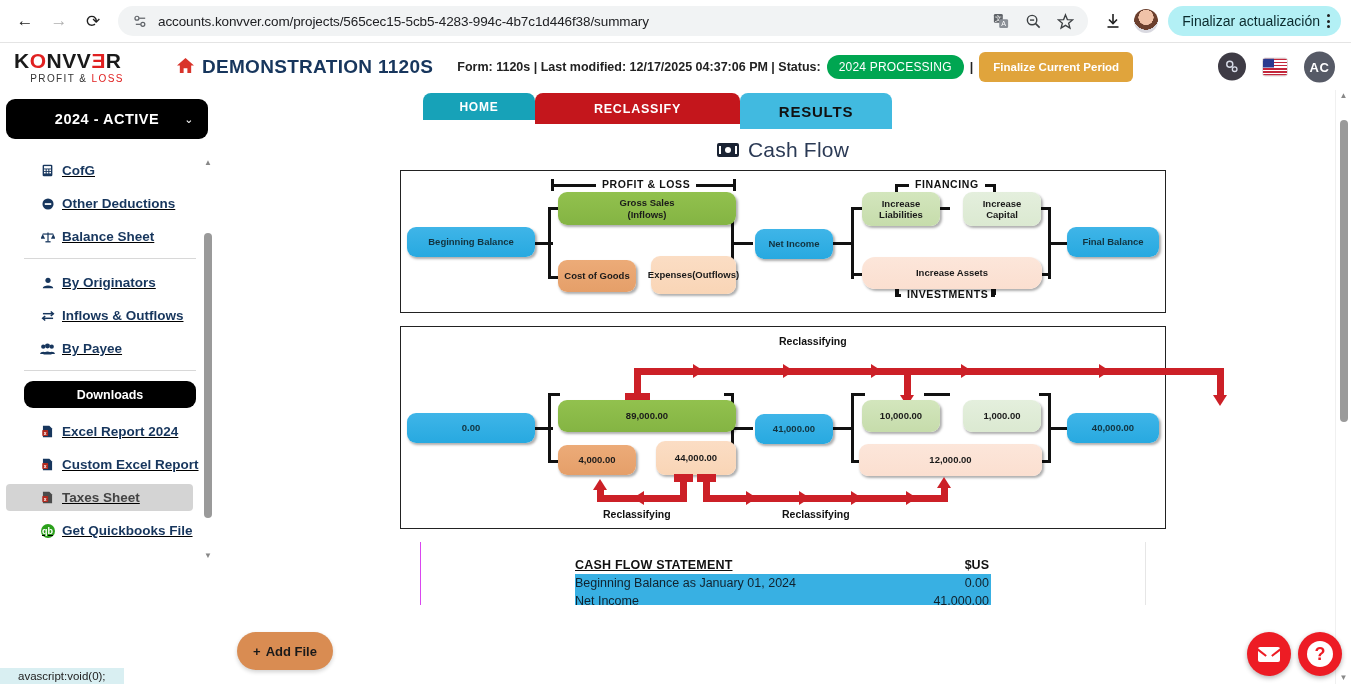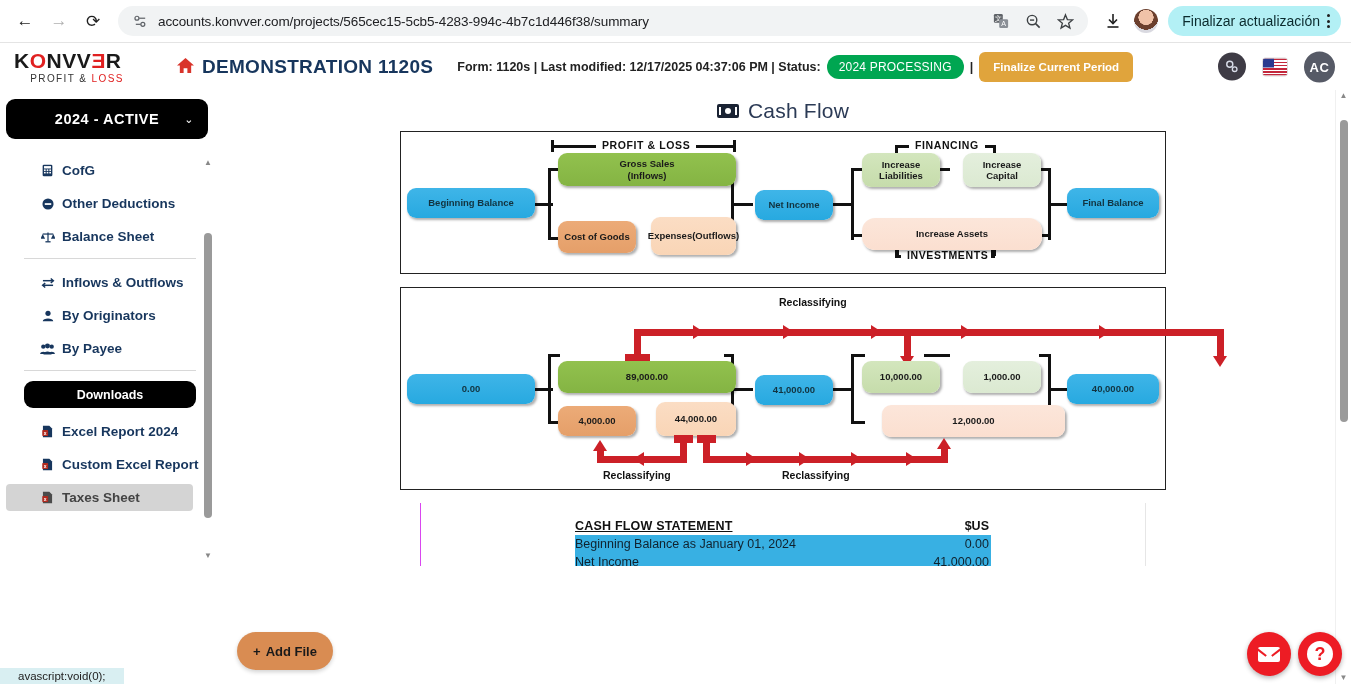--- a/index.html
+++ b/index.html
@@ -186,20 +186,21 @@
     position: absolute; right: 14px; top: 50%;
     transform: translateY(-50%);
     font-size: 11px; font-weight: normal;
   }
   .nav-scroll {
     position: relative;
     margin-top: 18px;
     height: 405px;
     padding-right: 22px;
     overflow: hidden;
+    text-decoration: underline;
   }
   .nav-list { padding-left: 6px; }
   .nav-item {
     display: flex; align-items: center; gap: 7px;
     padding: 6px 8px 6px 34px;
     font-size: 13.5px;
     font-weight: bold;
     color: #17365d;
     cursor: pointer;
     border-radius: 4px;
@@ -562,38 +563,38 @@
                 <rect x="4.7" y="11" width="5.6" height="1.4" fill="#17365d"></rect>
               </svg>
           </span>
           <span>Balance Sheet</span>
         </div>
 
         <div class="nav-divider"></div>
 
         <div class="nav-item">
           <span class="nav-ico">
+            <svg width="12" height="12" viewBox="0 0 13 13">
+                <circle cx="6.5" cy="3.6" r="2.8" fill="#17365d"></circle>
+                <path d="M0.8 12.2 C0.8 8.3 12.2 8.3 12.2 12.2 Z" fill="#17365d"></path>
+              </svg>
+          </span>
+          <span>By Originators</span>
+        </div>
+
+        <div class="nav-item">
+          <span class="nav-ico">
             <svg width="14" height="12" viewBox="0 0 15 13">
                 <polyline points="2,4 13,4" stroke="#17365d" stroke-width="1.6" fill="none"></polyline>
                 <polyline points="10.5,1.6 13.3,4 10.5,6.4" stroke="#17365d" stroke-width="1.6" fill="none"></polyline>
                 <polyline points="13,9 2,9" stroke="#17365d" stroke-width="1.6" fill="none"></polyline>
                 <polyline points="4.5,6.6 1.7,9 4.5,11.4" stroke="#17365d" stroke-width="1.6" fill="none"></polyline>
               </svg>
           </span>
           <span>Inflows &amp; Outflows</span>
-        </div>
-
-        <div class="nav-item">
-          <span class="nav-ico">
-            <svg width="12" height="12" viewBox="0 0 13 13">
-                <circle cx="6.5" cy="3.6" r="2.8" fill="#17365d"></circle>
-                <path d="M0.8 12.2 C0.8 8.3 12.2 8.3 12.2 12.2 Z" fill="#17365d"></path>
-              </svg>
-          </span>
-          <span>By Originators</span>
         </div>
 
         <div class="nav-item">
           <span class="nav-ico">
             <svg width="15" height="12" viewBox="0 0 16 13">
                 <circle cx="3.4" cy="4" r="2.3" fill="#17365d"></circle>
                 <circle cx="12.6" cy="4" r="2.3" fill="#17365d"></circle>
                 <circle cx="8" cy="3.2" r="2.7" fill="#17365d"></circle>
                 <path d="M0 12 C0 8.6 6.8 8.6 6.8 12 Z" fill="#17365d"></path>
                 <path d="M9.2 12 C9.2 8.6 16 8.6 16 12 Z" fill="#17365d"></path>
@@ -633,35 +634,46 @@
           <span class="nav-ico">
             <svg width="11" height="13" viewBox="0 0 12 14">
                 <path d="M1 0.7 h7 l3 3 v9.6 h-10 Z" fill="#4b4b4b"></path>
                 <rect x="0.3" y="5.4" width="6.4" height="6.4" rx="0.8" fill="#b02a1f"></rect>
                 <text x="3.5" y="10.4" font-size="5.5" fill="#fff" text-anchor="middle" font-family="sans-serif" font-weight="bold">x</text>
               </svg>
           </span>
           <span>Taxes Sheet</span>
         </div>
 
+        <div class="nav-item">
+          <span class="nav-ico">
+            <span class="qb-ico">qb</span>
+          </span>
+          <span>Get Quickbooks File</span>
+        </div>
 
       </div>
 
       <div class="sb-scrollbar">
         <span class="sb-arrow">▲</span>
         <span class="sb-track">
           <span class="sb-thumb" style="top:64px;height:285px;"></span>
         </span>
         <span class="sb-arrow">▼</span>
       </div>
     </div>
   </div>
 
   <div class="content">
 
+    <div class="tabs">
+      <button class="tab tab-home">HOME</button>
+      <button class="tab tab-reclassify">RECLASSIFY</button>
+      <button class="tab tab-results">RESULTS</button>
+    </div>
 
     <div class="page-title">
       <span class="money-ico"></span>
       <span>Cash Flow</span>
     </div>
 
     <div class="panels">
 
       <div class="diagram-card d1">
 
@@ -772,21 +784,21 @@
         <div class="conn" style="left:647px;top:66px;width:3px;height:70px;"></div>
         <div class="conn" style="left:647px;top:100px;width:22px;height:3px;"></div>
 
         <div class="node n-blue" style="left:6px;top:86px;width:128px;height:30px;">0.00</div>
         <div class="node n-green" style="left:157px;top:73px;width:178px;height:32px;">89,000.00</div>
         <div class="node n-orange" style="left:157px;top:118px;width:78px;height:30px;">4,000.00</div>
         <div class="node n-peach" style="left:255px;top:114px;width:80px;height:34px;">44,000.00</div>
         <div class="node n-blue" style="left:354px;top:87px;width:78px;height:30px;">41,000.00</div>
         <div class="node n-lgreen" style="left:461px;top:73px;width:78px;height:32px;">10,000.00</div>
         <div class="node n-llgreen" style="left:562px;top:73px;width:78px;height:32px;">1,000.00</div>
-        <div class="node n-lpeach" style="left:458px;top:117px;width:183px;height:32px;margin-left:23px;">12,000.00</div>
+        <div class="node n-lpeach" style="left:458px;top:117px;width:183px;height:32px;">12,000.00</div>
         <div class="node n-blue" style="left:666px;top:86px;width:92px;height:30px;">40,000.00</div>
 
         <div class="red" style="left:196px;top:162px;width:7px;height:13px;"></div>
         <div class="rarrow up" style="left:192px;top:152px;"></div>
         <div class="red" style="left:196px;top:168px;width:90px;height:7px;"></div>
         <div class="red" style="left:279px;top:147px;width:7px;height:28px;"></div>
         <div class="red" style="left:273px;top:147px;width:19px;height:8px;"></div>
         <div class="rarrow left" style="left:232px;top:164px;"></div>
         <div class="reclass-lbl" style="left:202px;top:181px;">Reclassifying</div>
 

